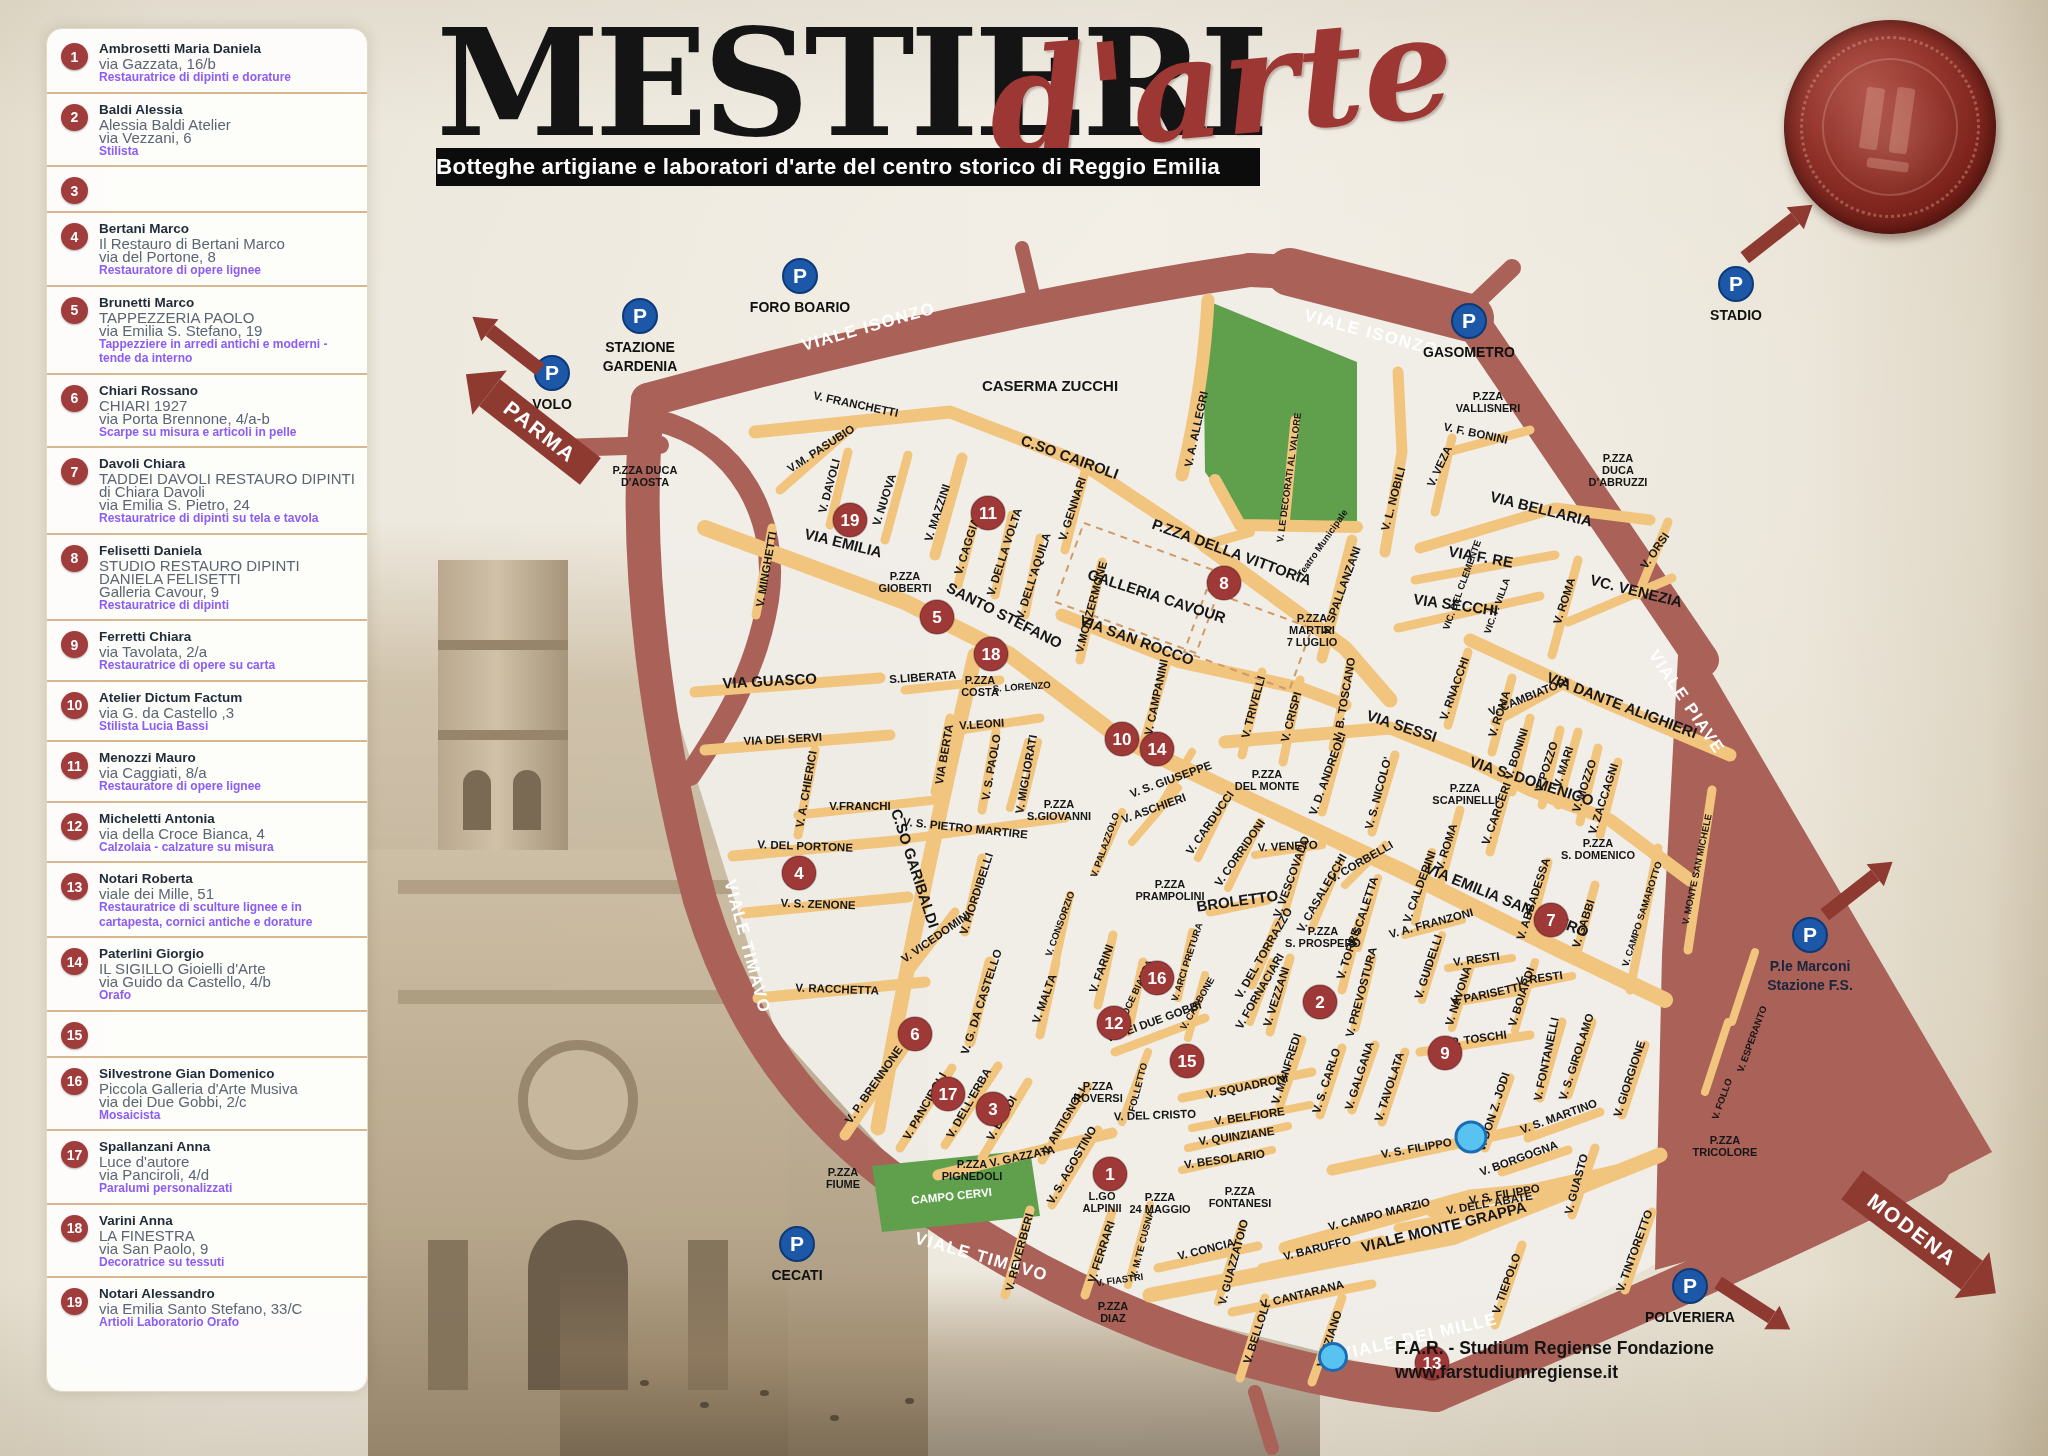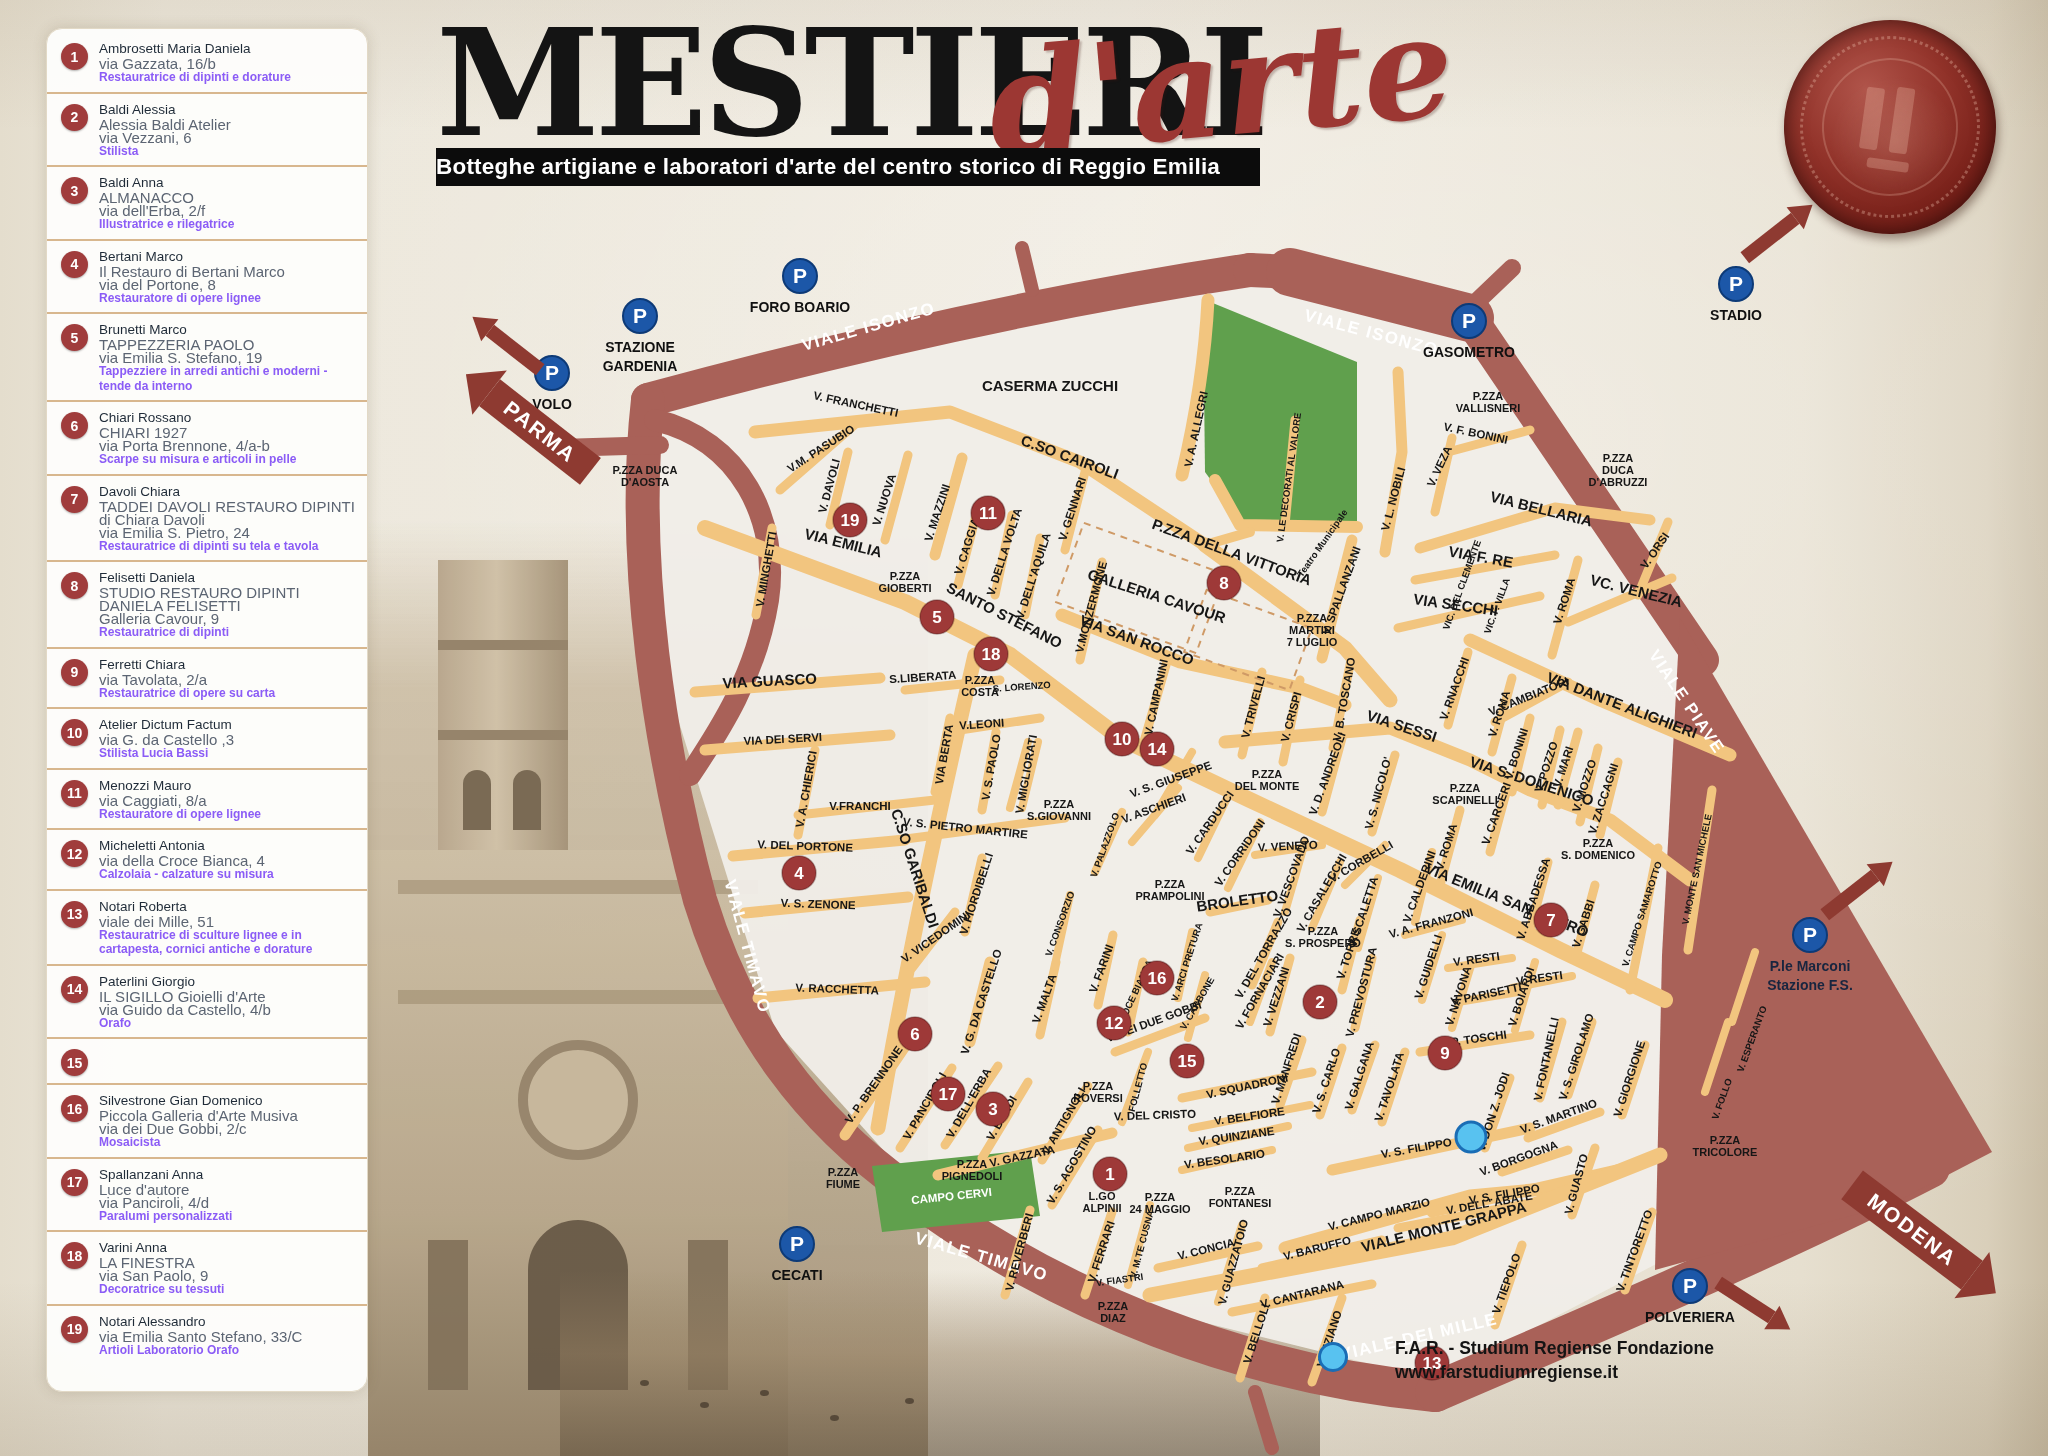--- a/index.html
+++ b/index.html
@@ -26,21 +26,21 @@
   #sidebar{position:absolute;left:46px;top:28px;width:322px;height:1364px;
     background:rgba(253,253,251,.97);border-radius:16px;border:1px solid #e2d9c6;
     box-shadow:0 0 14px rgba(90,70,40,.18);padding:4px 0;box-sizing:border-box;}
   .dir-row{display:flex;align-items:flex-start;gap:11px;padding:8px 12px 7px 14px;
     border-bottom:2px solid #d8b78e;}
   .dir-row:last-child{border-bottom:none;}
   .dir-num{flex:0 0 auto;width:27px;height:27px;border-radius:50%;background:#a03c3c;
     color:#fff;font-weight:bold;font-size:14px;display:flex;align-items:center;justify-content:center;
     margin-top:2px;box-shadow:0 1px 2px rgba(0,0,0,.3);}
   .dir-body{flex:1;min-width:0;}
-  .dir-name{font-size:13.5px;font-weight:normal;color:#1f2b38;line-height:16px;}
+  .dir-name{font-size:13.5px;font-weight:bold;color:#1f2b38;line-height:16px;}
   .dir-line{font-size:15px;color:#5c6573;line-height:13px;}
   .dir-prof{font-size:12px;font-weight:bold;color:#8b5cf6;line-height:14.5px;margin-top:0;}
 
   
   #title-wrap{position:absolute;left:428px;top:8px;width:980px;height:185px;}
   #title-main{position:absolute;left:8px;top:0px;font-family:"DejaVu Serif",serif;
     font-weight:bold;font-size:148px;line-height:150px;letter-spacing:-5px;color:#141414;
     transform:scaleY(1.0);}
   #title-script{position:absolute;left:560px;top:-6px;font-family:"DejaVu Serif",serif;
     font-style:italic;font-weight:bold;font-size:142px;color:#9c3733;transform:rotate(-5deg);
@@ -661,26 +661,20 @@
       <div class="dir-num">2</div>
     <div class="dir-body">
         <div class="dir-name">Baldi Alessia</div>
     <div class="dir-line">Alessia Baldi Atelier</div>
         <div class="dir-line">via Vezzani, 6</div>
         <div class="dir-prof">Stilista</div>
       </div>
     </div>
     <div class="dir-row">
       <div class="dir-num">3</div>
-    <div class="dir-body">
-        <div class="dir-name">Baldi Anna</div>
-    <div class="dir-line">ALMANACCO</div>
-        <div class="dir-line">via dell'Erba, 2/f</div>
-        <div class="dir-prof">Illustratrice e rilegatrice</div>
-      </div>
     </div>
     <div class="dir-row">
       <div class="dir-num">4</div>
     <div class="dir-body">
         <div class="dir-name">Bertani Marco</div>
     <div class="dir-line">Il Restauro di Bertani Marco</div>
         <div class="dir-line">via del Portone, 8</div>
         <div class="dir-prof">Restauratore di opere lignee</div>
       </div>
     </div>

